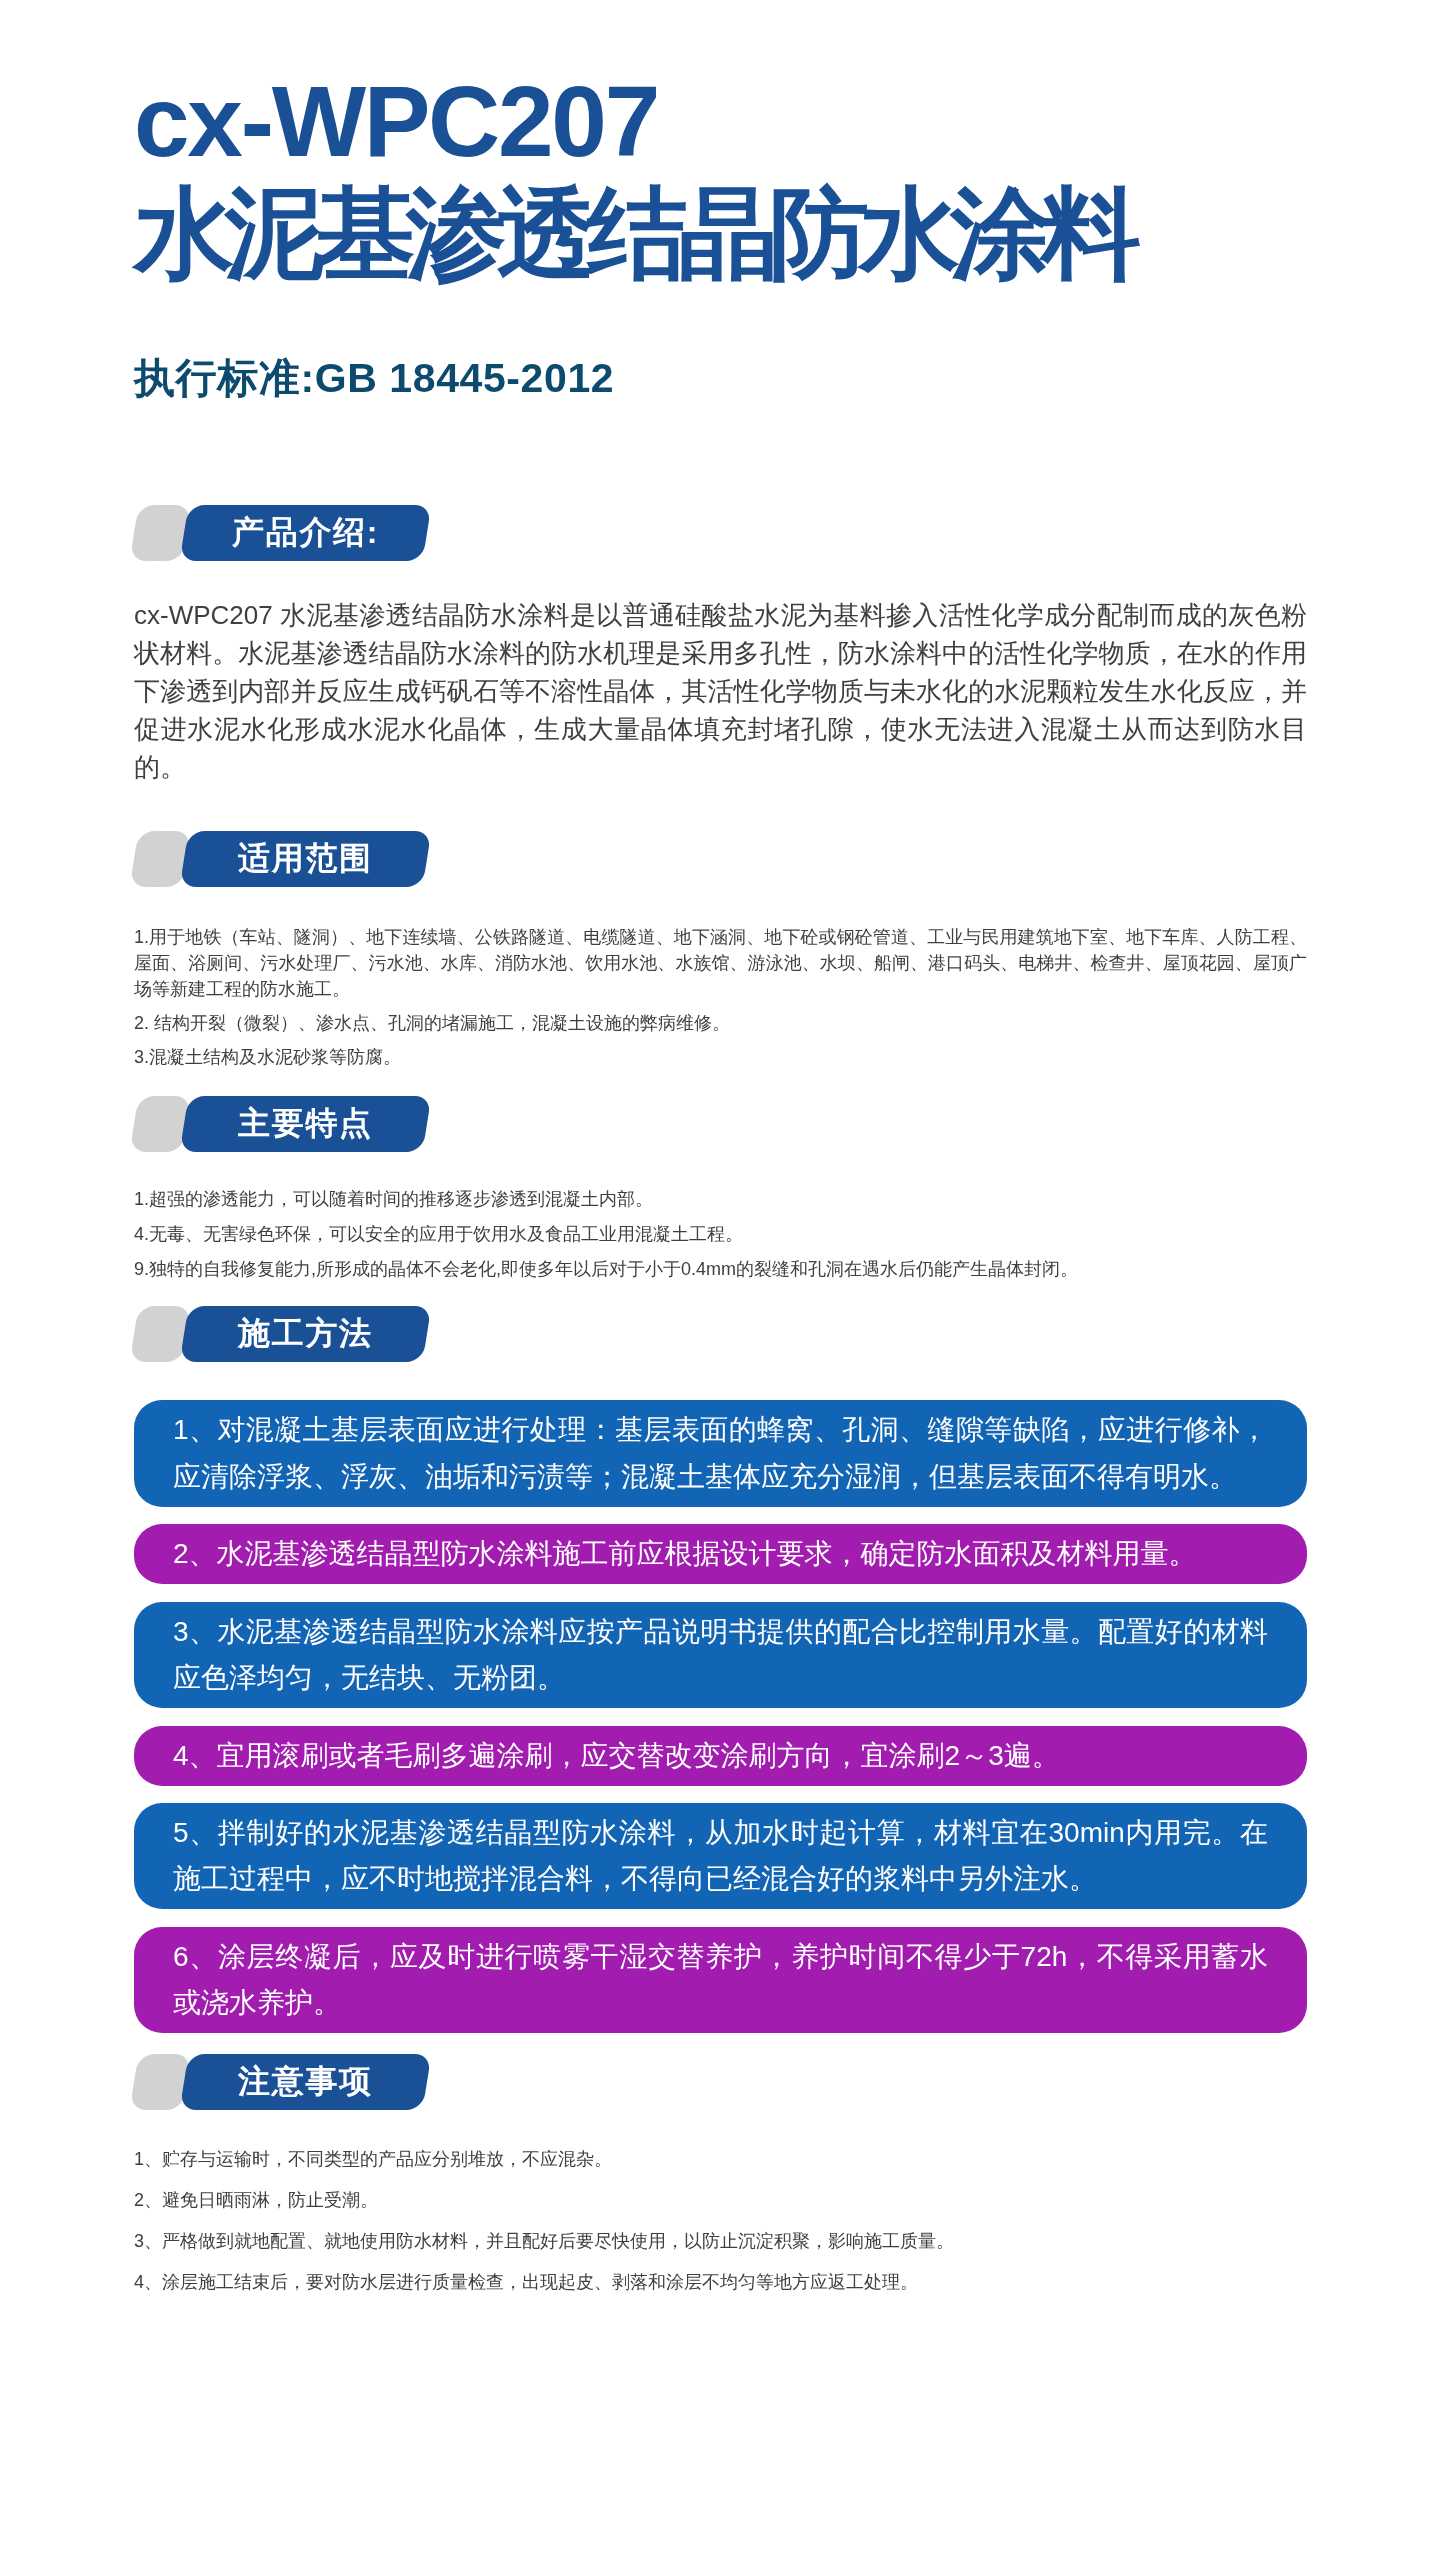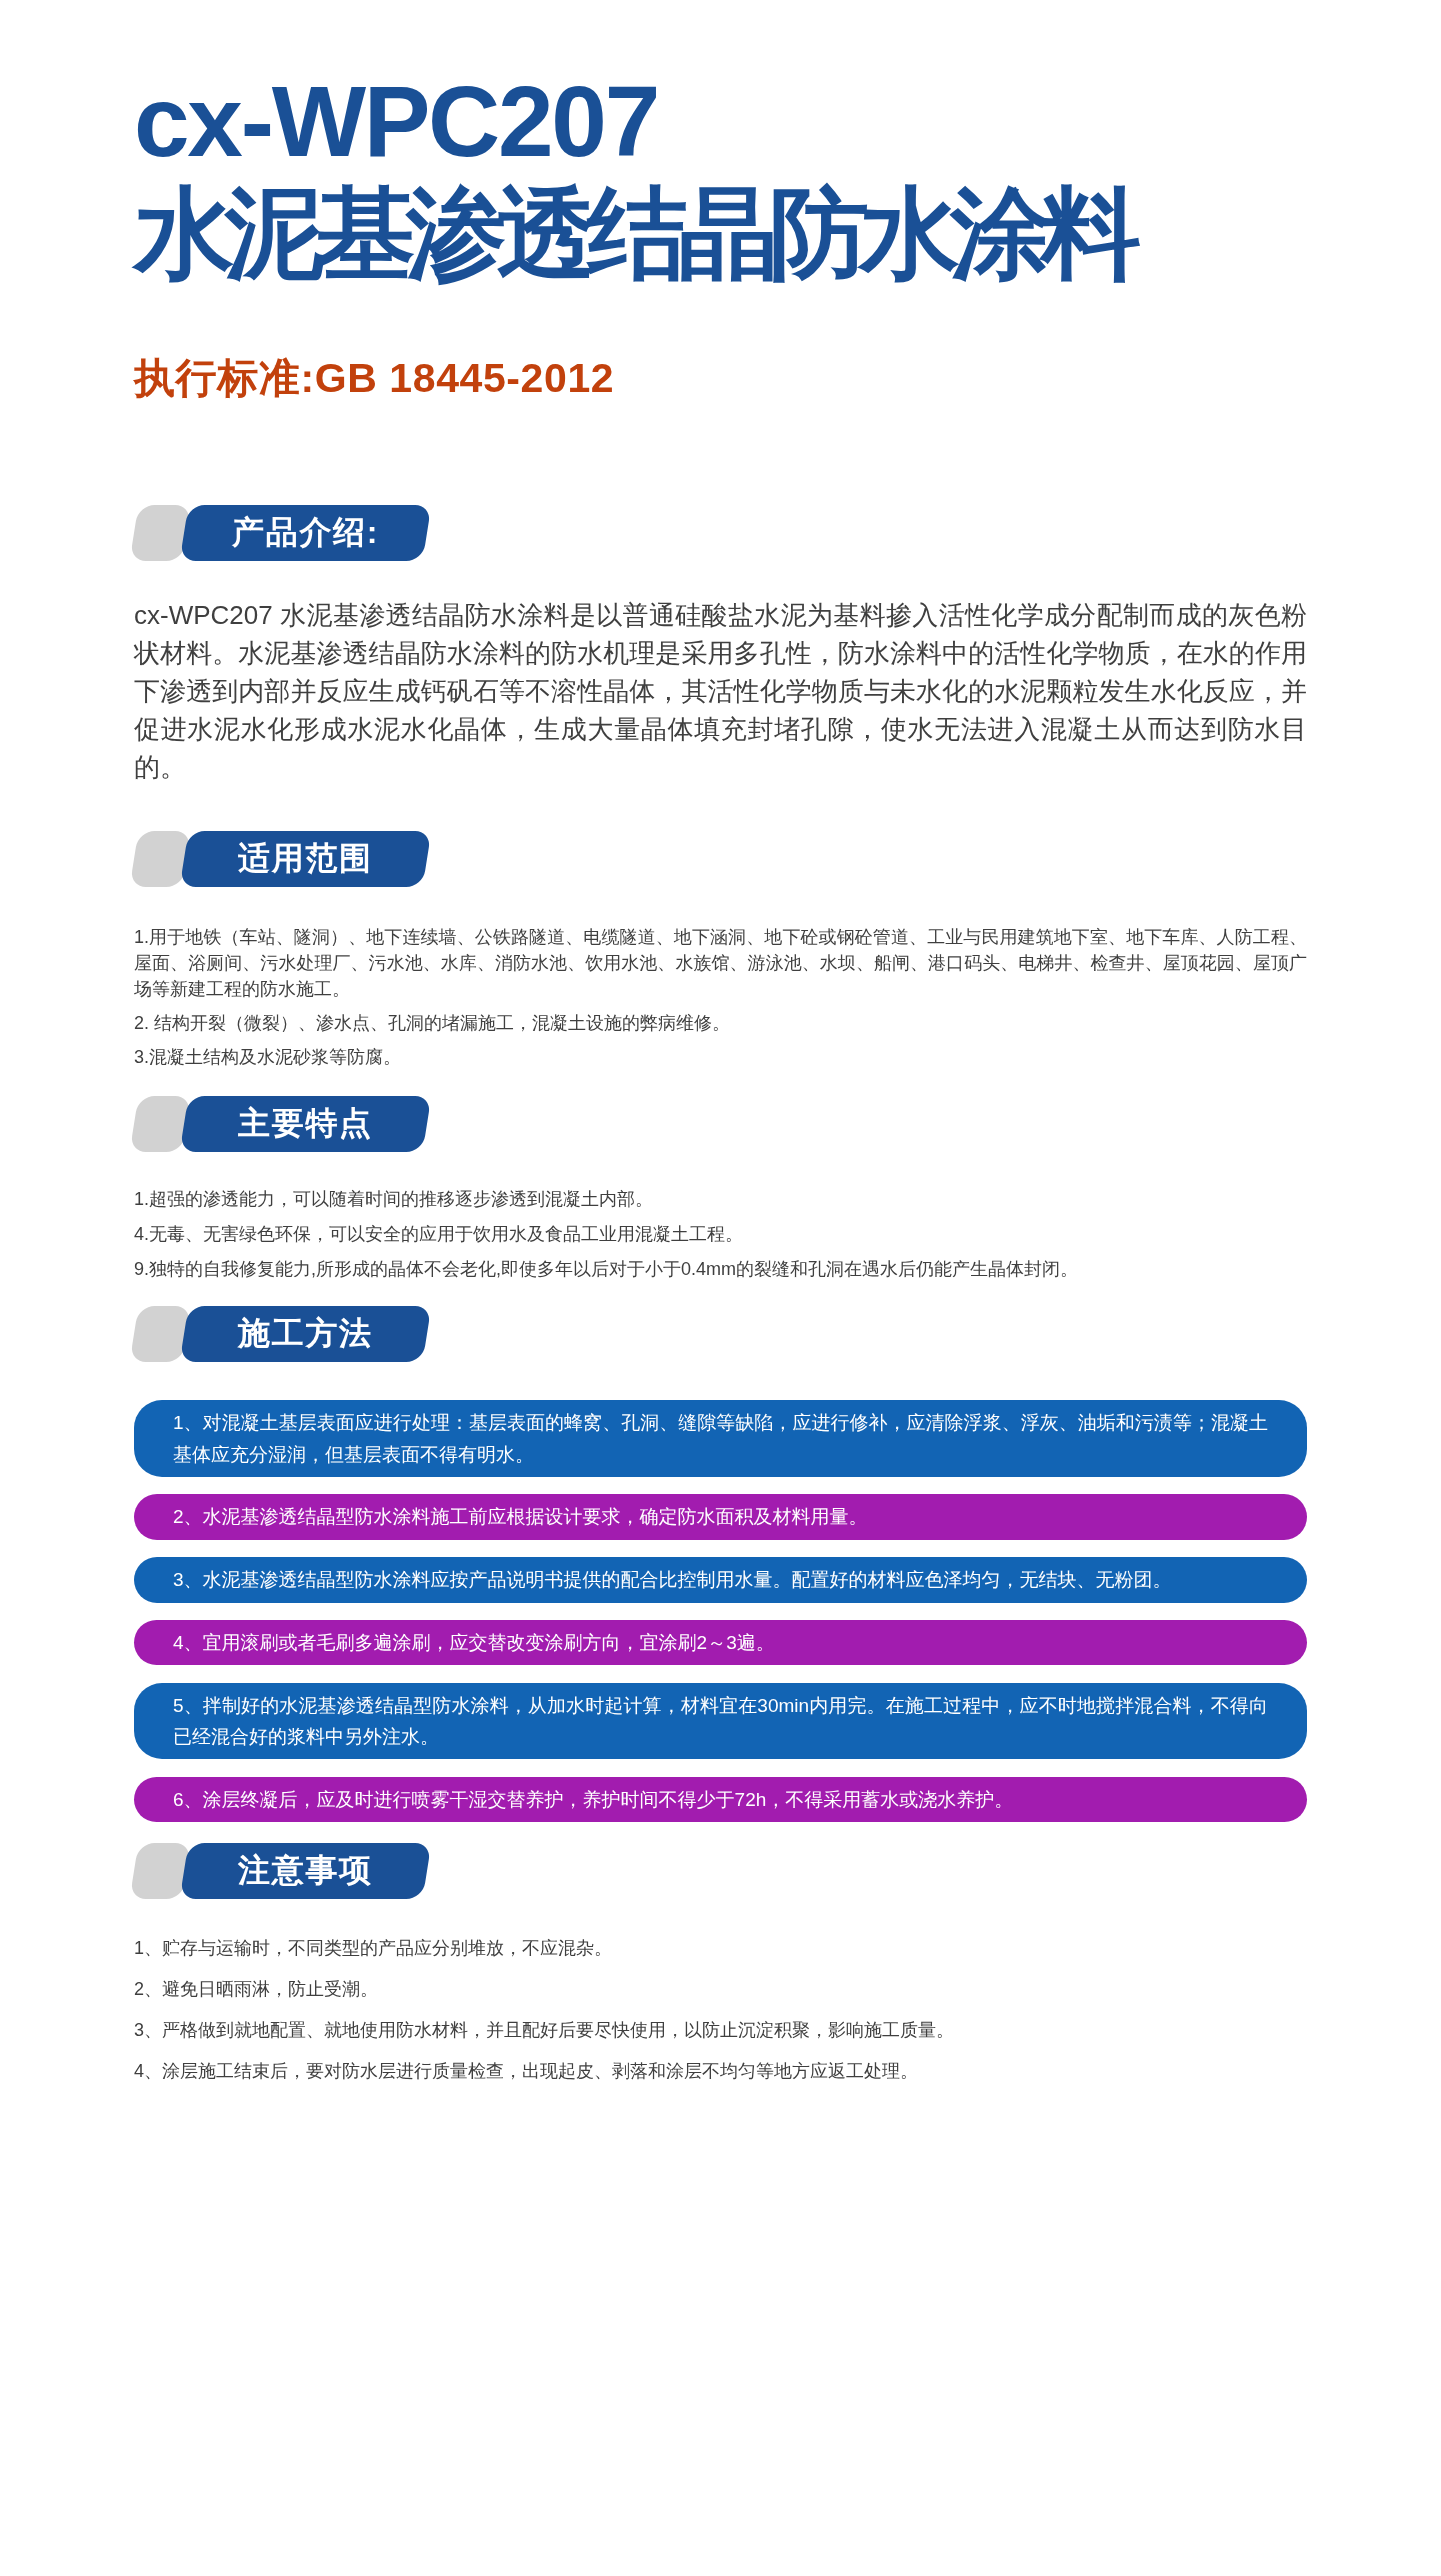--- a/index.html
+++ b/index.html
@@ -22,21 +22,21 @@
     font-size:100px;
     line-height:1.12;
   }
   .title.en{letter-spacing:-2.3px;padding-top:65px;}
   .title.cn{letter-spacing:-9.3px;}
 
   .standard{
     margin-top:62px;
     font-size:41px;
     font-weight:700;
-    color:#c2410c;
+    color:#0c4a6e;
     letter-spacing:0.6px;
   }
 
   
   .sec-head{
     display:flex;
     align-items:stretch;
     height:56px;
   }
   .tab{
@@ -100,21 +100,21 @@
   .notes-list .item{margin-bottom:15px;}
 
   
   .step{
     box-sizing:border-box;
     width:100%;
     padding:7px 39px;
     border-radius:28px;
     margin-bottom:17.4px;
     color:#ffffff;
-    font-size:19px;
+    font-size:28px;
     line-height:1.65;
     text-align:justify;
     font-weight:500;
   }
   .step.blue{background:#1264B4;}
   .step.gray{background:#a21caf;}
 </style>
 </head>
 <body>
 

